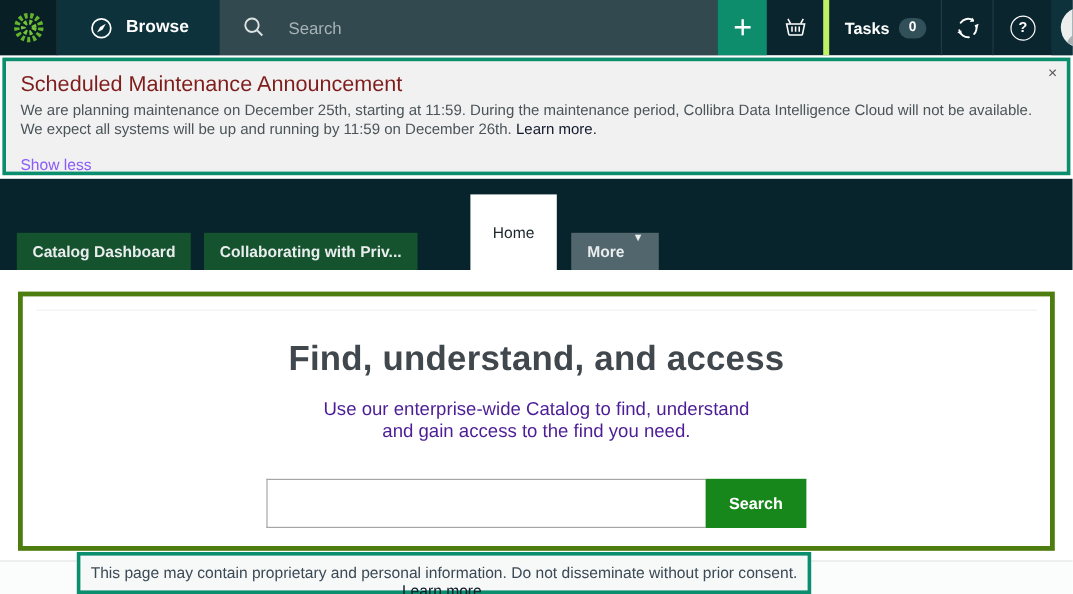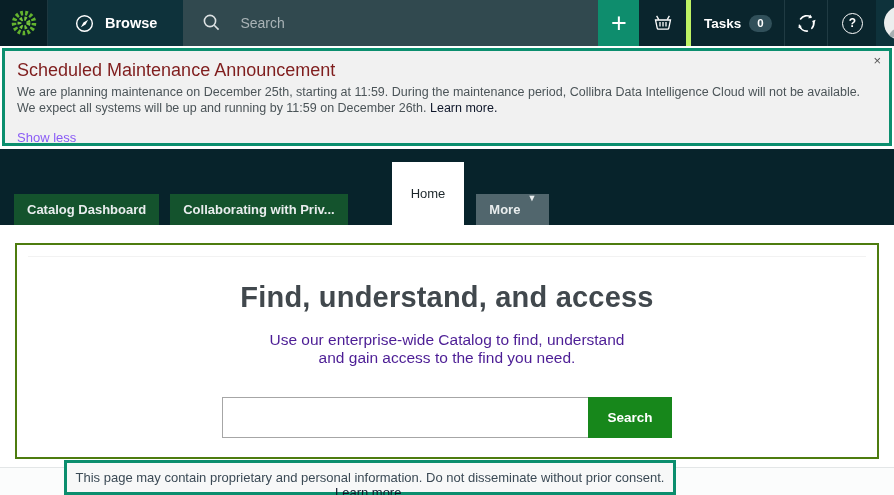--- a/index.html
+++ b/index.html
@@ -50,21 +50,21 @@
   .tab{height:31px;line-height:31px;padding:0 13px;font-size:13px;font-weight:700;
        color:#e9edee;background:#14532d;cursor:pointer;white-space:nowrap;}
   .tab.t2{margin-left:11px;}
   .tab.active{margin-left:44px;background:#fff;color:#1d272b;font-weight:400;padding:16px 19px;}
   .tab.more{margin-left:12px;background:#51666d;display:flex;align-items:flex-start;gap:7px;}
   .chevron{font-size:9px;line-height:1;}
 
   
   .content{position:absolute;top:225px;left:0;width:894px;height:242px;background:#fff;}
   .card{position:absolute;left:15px;right:15px;top:18px;height:216px;background:#fff;
-        border:2px solid #4d7c0f;box-sizing:border-box;}
+        border:4px solid #4d7c0f;box-sizing:border-box;}
   .card-topline{margin:11px 11px 0;border-top:1px solid #f2f2f2;height:0;}
   .hero-heading{margin-top:24px;text-align:center;font-size:29px;font-weight:700;
                 color:#41484d;letter-spacing:.2px;}
   .hero-sub{margin-top:17px;text-align:center;font-size:15.5px;color:#4c1d95;line-height:18px;}
   .search-row{margin-top:30px;display:flex;justify-content:center;align-items:stretch;height:41px;}
   .big-search{width:366px;border:1px solid #a6a6a6;border-right:none;box-sizing:border-box;
               padding:0 10px;font-size:14px;outline:none;font-family:"Liberation Sans",sans-serif;}
   .search-btn{width:84px;background:#17871b;color:#fff;border:none;font-weight:700;
               font-size:13.5px;cursor:pointer;font-family:"Liberation Sans",sans-serif;}
 

